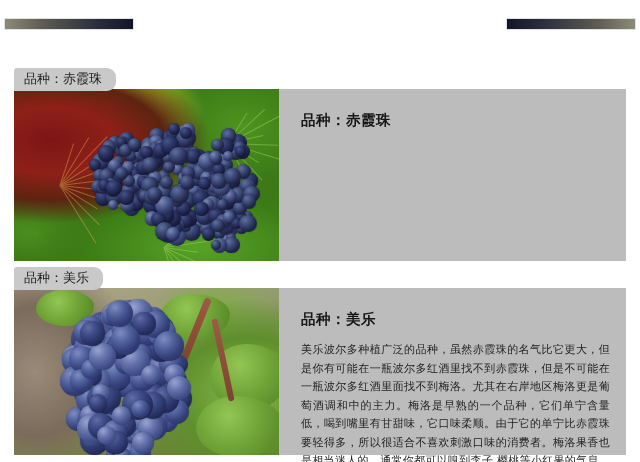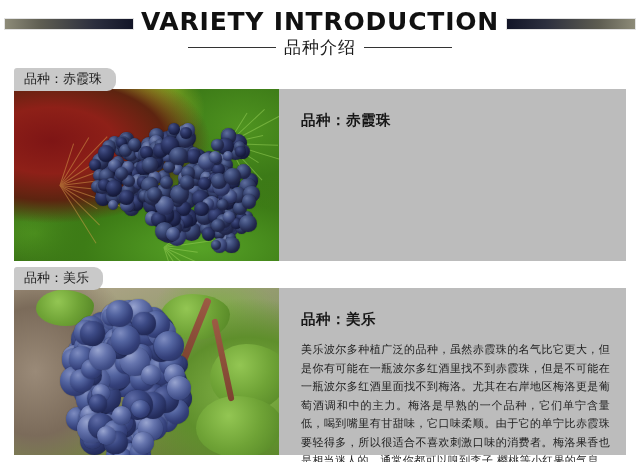--- a/index.html
+++ b/index.html
@@ -198,26 +198,20 @@
   .grape2.lt {
     background: radial-gradient(circle at 33% 27%, #98a4cf 0%, #6675ae 32%, #42508a 66%, #2b3564 100%);
   }
 </style>
 </head>
 <body>
 
 <div class="header">
   <div class="bar bar-left"></div>
   <div class="bar bar-right"></div>
-  <div class="header-title">VARIETY INTRODUCTION</div>
-  <div class="subtitle-row">
-    <div class="subtitle-rule"></div>
-    <div class="subtitle-text">品种介绍</div>
-    <div class="subtitle-rule"></div>
-  </div>
 </div>
 
 <div class="section section-cab">
   <div class="tab">品种：赤霞珠</div>
   <div class="panel">
     <div class="photo">
       <div class="ph1-bg"></div>
       <div class="ph1-veins" id="veins1">
           <div class="vein red" style="left:46px;top:96px;width:44px;transform:rotate(-72deg);"></div>
           <div class="vein red" style="left:46px;top:96px;width:56px;transform:rotate(-59deg);"></div>

